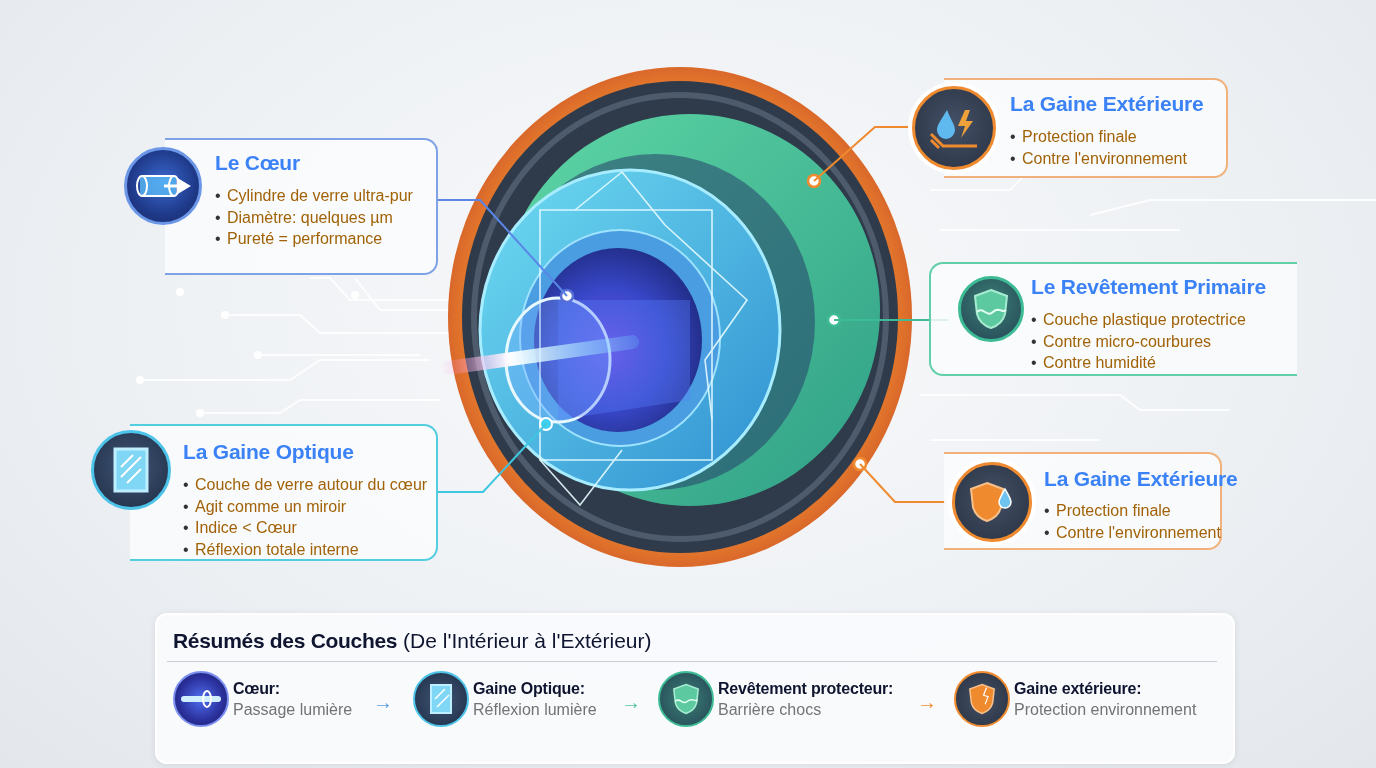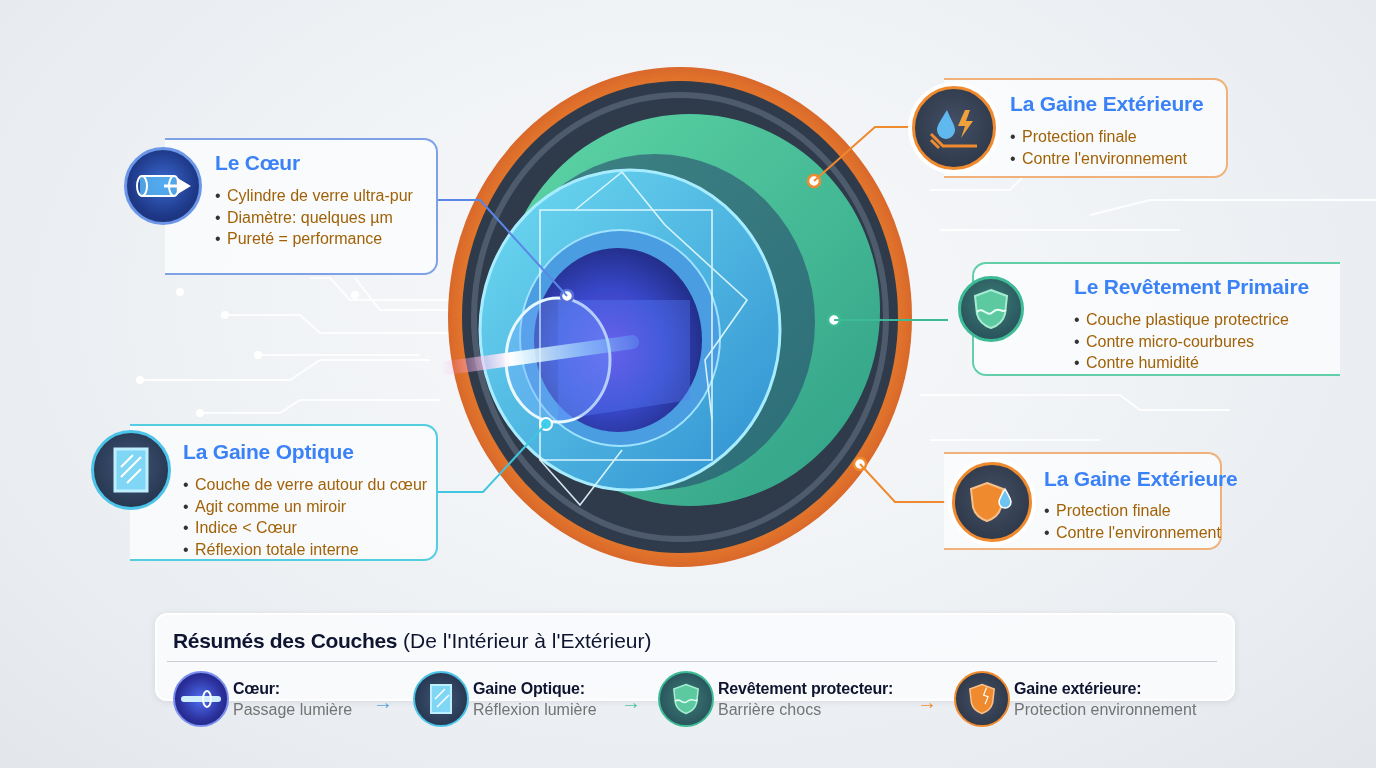--- a/index.html
+++ b/index.html
@@ -34,21 +34,21 @@
   }
   .card li::before { content:"•"; display:inline-block; width:12px; color:#333; }
 
   .icon-circ {
     position:absolute;
     border-radius:50%;
     display:flex; align-items:center; justify-content:center;
   }
 
   .summary {
-    position:absolute; left:155px; top:613px; width:1080px; height:88px;
+    position:absolute; left:155px; top:613px; width:1080px; height:151px;
     background: rgba(250,251,253,0.92);
     border:2px solid #ffffff;
     border-radius: 12px;
     box-shadow: 0 1px 6px rgba(120,130,150,0.18);
     padding-left: 10px;
   }
   .summary .sum-title { position:absolute; left:16px; top:14px; font-size:21px; white-space:nowrap; }
   .summary .sum-title b { font-weight:700; letter-spacing:-0.3px; }
   .summary .sum-title span { font-weight:400; }
   .summary .divider { position:absolute; left:10px; right:16px; top:46px; height:1px; background:#c9ced6; }
@@ -185,21 +185,21 @@
   </ul>
 </div>
 <div class="icon-circ" style="left:912px;top:86px;width:84px;height:84px;background:radial-gradient(circle at 50% 45%,#445066 0%,#283242 100%);border:3px solid #ef8a2e;box-shadow:0 0 0 4px #fff;">
   <svg width="50" height="44" viewBox="0 0 50 44">
       <path d="M18 4 C12 14 8 19 8 24 a9 9 0 0 0 18 0 C26 19 22 14 18 4Z" fill="#5fb9ee"></path>
       <path d="M36 4 L29 20 L36 20 L32 32 L44 15 L37 15 L41 4Z" fill="#f0a23a"></path>
       <path d="M2 28 L14 40 L48 40 M2 34 L10 42" stroke="#ef8a2e" stroke-width="3" fill="none"></path>
     </svg>
 </div>
 
-<div class="card" style="left:972px;top:262px;width:368px;height:114px;border:2px solid #62cfa8;border-right:none;border-top-right-radius:0;border-bottom-right-radius:0;">
+<div class="card" style="left:929px;top:262px;width:368px;height:114px;border:2px solid #62cfa8;border-right:none;border-top-right-radius:0;border-bottom-right-radius:0;">
   <div class="title abs" style="left:100px;top:11px">Le Revêtement Primaire</div>
   <ul class="abs" style="left:100px;top:40px">
     <li>Couche plastique protectrice</li>
     <li>Contre micro-courbures</li>
     <li>Contre humidité</li>
   </ul>
 </div>
 <div class="icon-circ" style="left:958px;top:276px;width:66px;height:66px;background:radial-gradient(circle at 50% 40%,#3a7f74 0%,#254556 100%);border:3px solid #3dbb94;">
   <svg width="36" height="42" viewBox="0 0 36 42">
       <path d="M18 2 L34 8 L32 26 C30 34 24 38 18 40 C12 38 6 34 4 26 L2 8Z" fill="#5cc9a0" stroke="#a7ecd2" stroke-width="2"></path>

